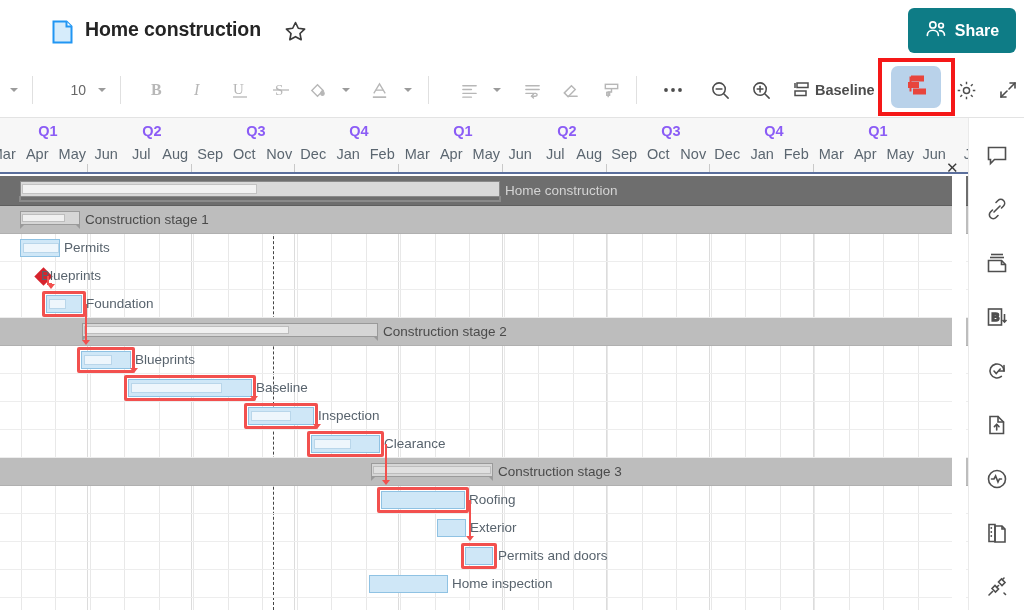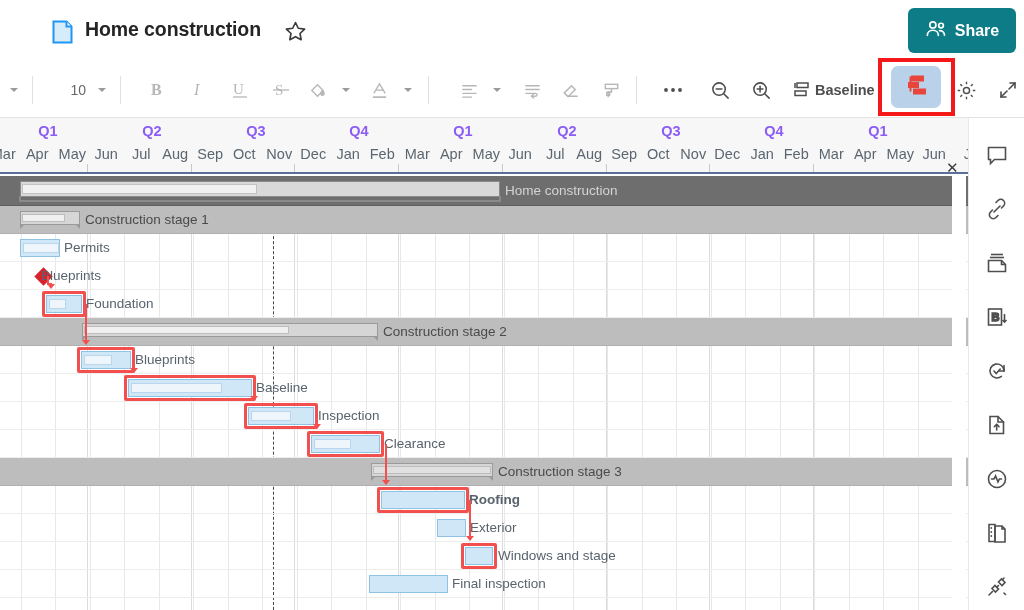--- a/index.html
+++ b/index.html
@@ -501,37 +501,37 @@
       <div class="bar-label" style="left: 384px;">Clearance</div>
     </div>
     <div class="row summary" style="top: 282px;">
       <div class="sumbar" style="left: 371px; width: 122px;">
         <div class="sprog" style="width: 118px; background: rgb(224, 224, 224);"></div>
         <div class="tail-l"></div>
         <div class="tail-r"></div>
       </div>
       <div class="sum-label" style="left: 498px;">Construction stage 3</div>
     </div>
-    <div class="row" style="top: 310px; font-weight: bold;">
+    <div class="row" style="top: 310px;">
       <div class="bar taskbar" style="left: 381px; width: 84px;"></div>
       <div class="sel" style="left: 377px; top: 1px; width: 92px; height: 26px;"></div>
       <div class="bar-label" style="left: 469px;">Roofing</div>
     </div>
     <div class="row" style="top: 338px;">
       <div class="bar taskbar" style="left: 437px; width: 29px;"></div>
       <div class="bar-label" style="left: 470px;">Exterior</div>
     </div>
     <div class="row" style="top: 366px;">
       <div class="bar taskbar" style="left: 465px; width: 28px;"></div>
       <div class="sel" style="left: 461px; top: 1px; width: 36px; height: 26px;"></div>
-      <div class="bar-label" style="left: 498px;">Windows and stage</div>
+      <div class="bar-label" style="left: 498px;">Permits and doors</div>
     </div>
     <div class="row" style="top: 394px;">
       <div class="bar taskbar" style="left: 369px; width: 79px;"></div>
-      <div class="bar-label" style="left: 452px;">Final inspection</div>
+      <div class="bar-label" style="left: 452px;">Home inspection</div>
     </div>
     <div class="dep-v" style="left: 47px; top: 100px; height: 6.5px;"></div>
     <div class="dep-h" style="top: 106.5px; left: 47px; width: 3px;"></div>
     <div class="dep-v" style="left: 50px; top: 106.5px; height: 1.5px;"></div>
     <div class="dep-arrow" style="left: 47px; top: 108px;"></div>
     <div class="dep-v" style="left: 85px; top: 128px; height: 36px;"></div>
     <div class="dep-arrow" style="left: 82px; top: 164px;"></div>
     <div class="dep-v" style="left: 133px; top: 184px; height: 8px;"></div>
     <div class="dep-arrow" style="left: 130px; top: 192px;"></div>
     <div class="dep-v" style="left: 253px; top: 212px; height: 8px;"></div>

